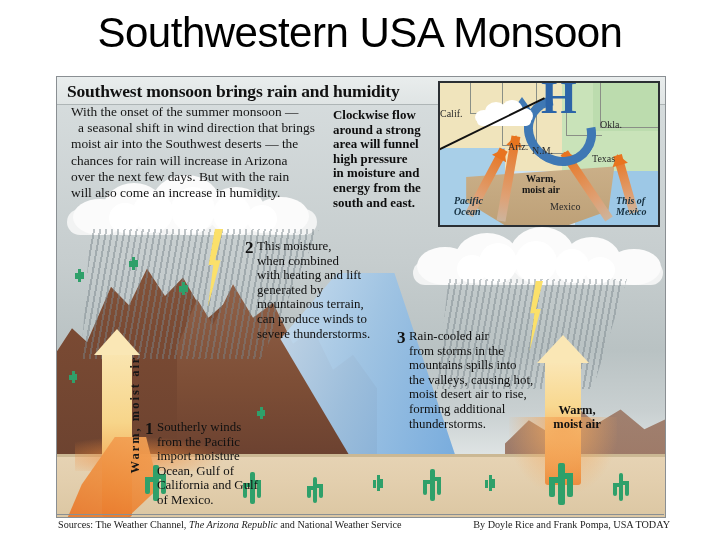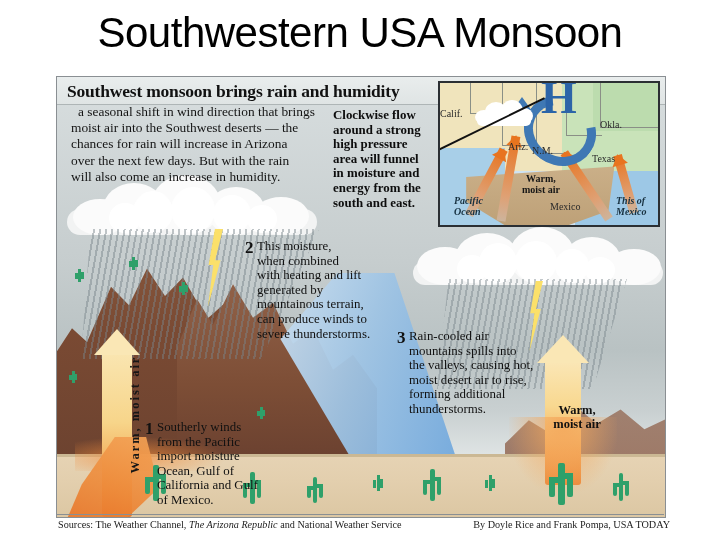--- a/index.html
+++ b/index.html
@@ -312,32 +312,33 @@
       <div style="position:absolute;left:0px;top:10px;width:8px;height:4px;background:#2fa06a;"></div>
       <div style="position:absolute;left:12px;top:8px;width:4px;height:15px;background:#2fa06a;border-radius:2px;"></div>
       <div style="position:absolute;left:8px;top:8px;width:8px;height:4px;background:#2fa06a;"></div>
     </div>
 
     <div class="headerband"></div>
     <div class="header-rule"></div>
     <div id="headline">Southwest monsoon brings rain and humidity</div>
 
     <div id="intro">
+      <span class="ln">With the onset of the summer monsoon —</span>
       <span class="ln ind">a seasonal shift in wind direction that brings</span>
       <span class="ln">moist air into the Southwest deserts — the</span>
       <span class="ln">chances for rain will increase in Arizona</span>
       <span class="ln">over the next few days. But with the rain</span>
       <span class="ln">will also come an increase in humidity.</span>
     </div>
 
     <div id="callout">
       <span class="ln">Clockwise flow</span>
       <span class="ln">around a strong</span>
+      <span class="ln">area will funnel</span>
       <span class="ln">high pressure</span>
-      <span class="ln">area will funnel</span>
       <span class="ln">in moisture and</span>
       <span class="ln">energy from the</span>
       <span class="ln">south and east.</span>
     </div>
 
     <div id="map">
       <div class="m-usa"></div>
       <div class="m-east"></div>
       <div class="m-ne"></div>
       <div class="m-pac"></div>
@@ -427,20 +428,21 @@
         <span class="ln">mountainous terrain,</span>
         <span class="ln">can produce winds to</span>
         <span class="ln">severe thunderstorms.</span>
       </div>
     </div>
 
     <div class="step" style="left:340px;top:252px;width:170px;">
       <span class="num">3</span>
       <div class="body" style="padding-left:12px;">
         <span class="ln">Rain-cooled air</span>
+        <span class="ln">from storms in the</span>
         <span class="ln">mountains spills into</span>
         <span class="ln">the valleys, causing hot,</span>
         <span class="ln">moist desert air to rise,</span>
         <span class="ln">forming additional</span>
         <span class="ln">thunderstorms.</span>
       </div>
     </div>
 
   </div>
 

